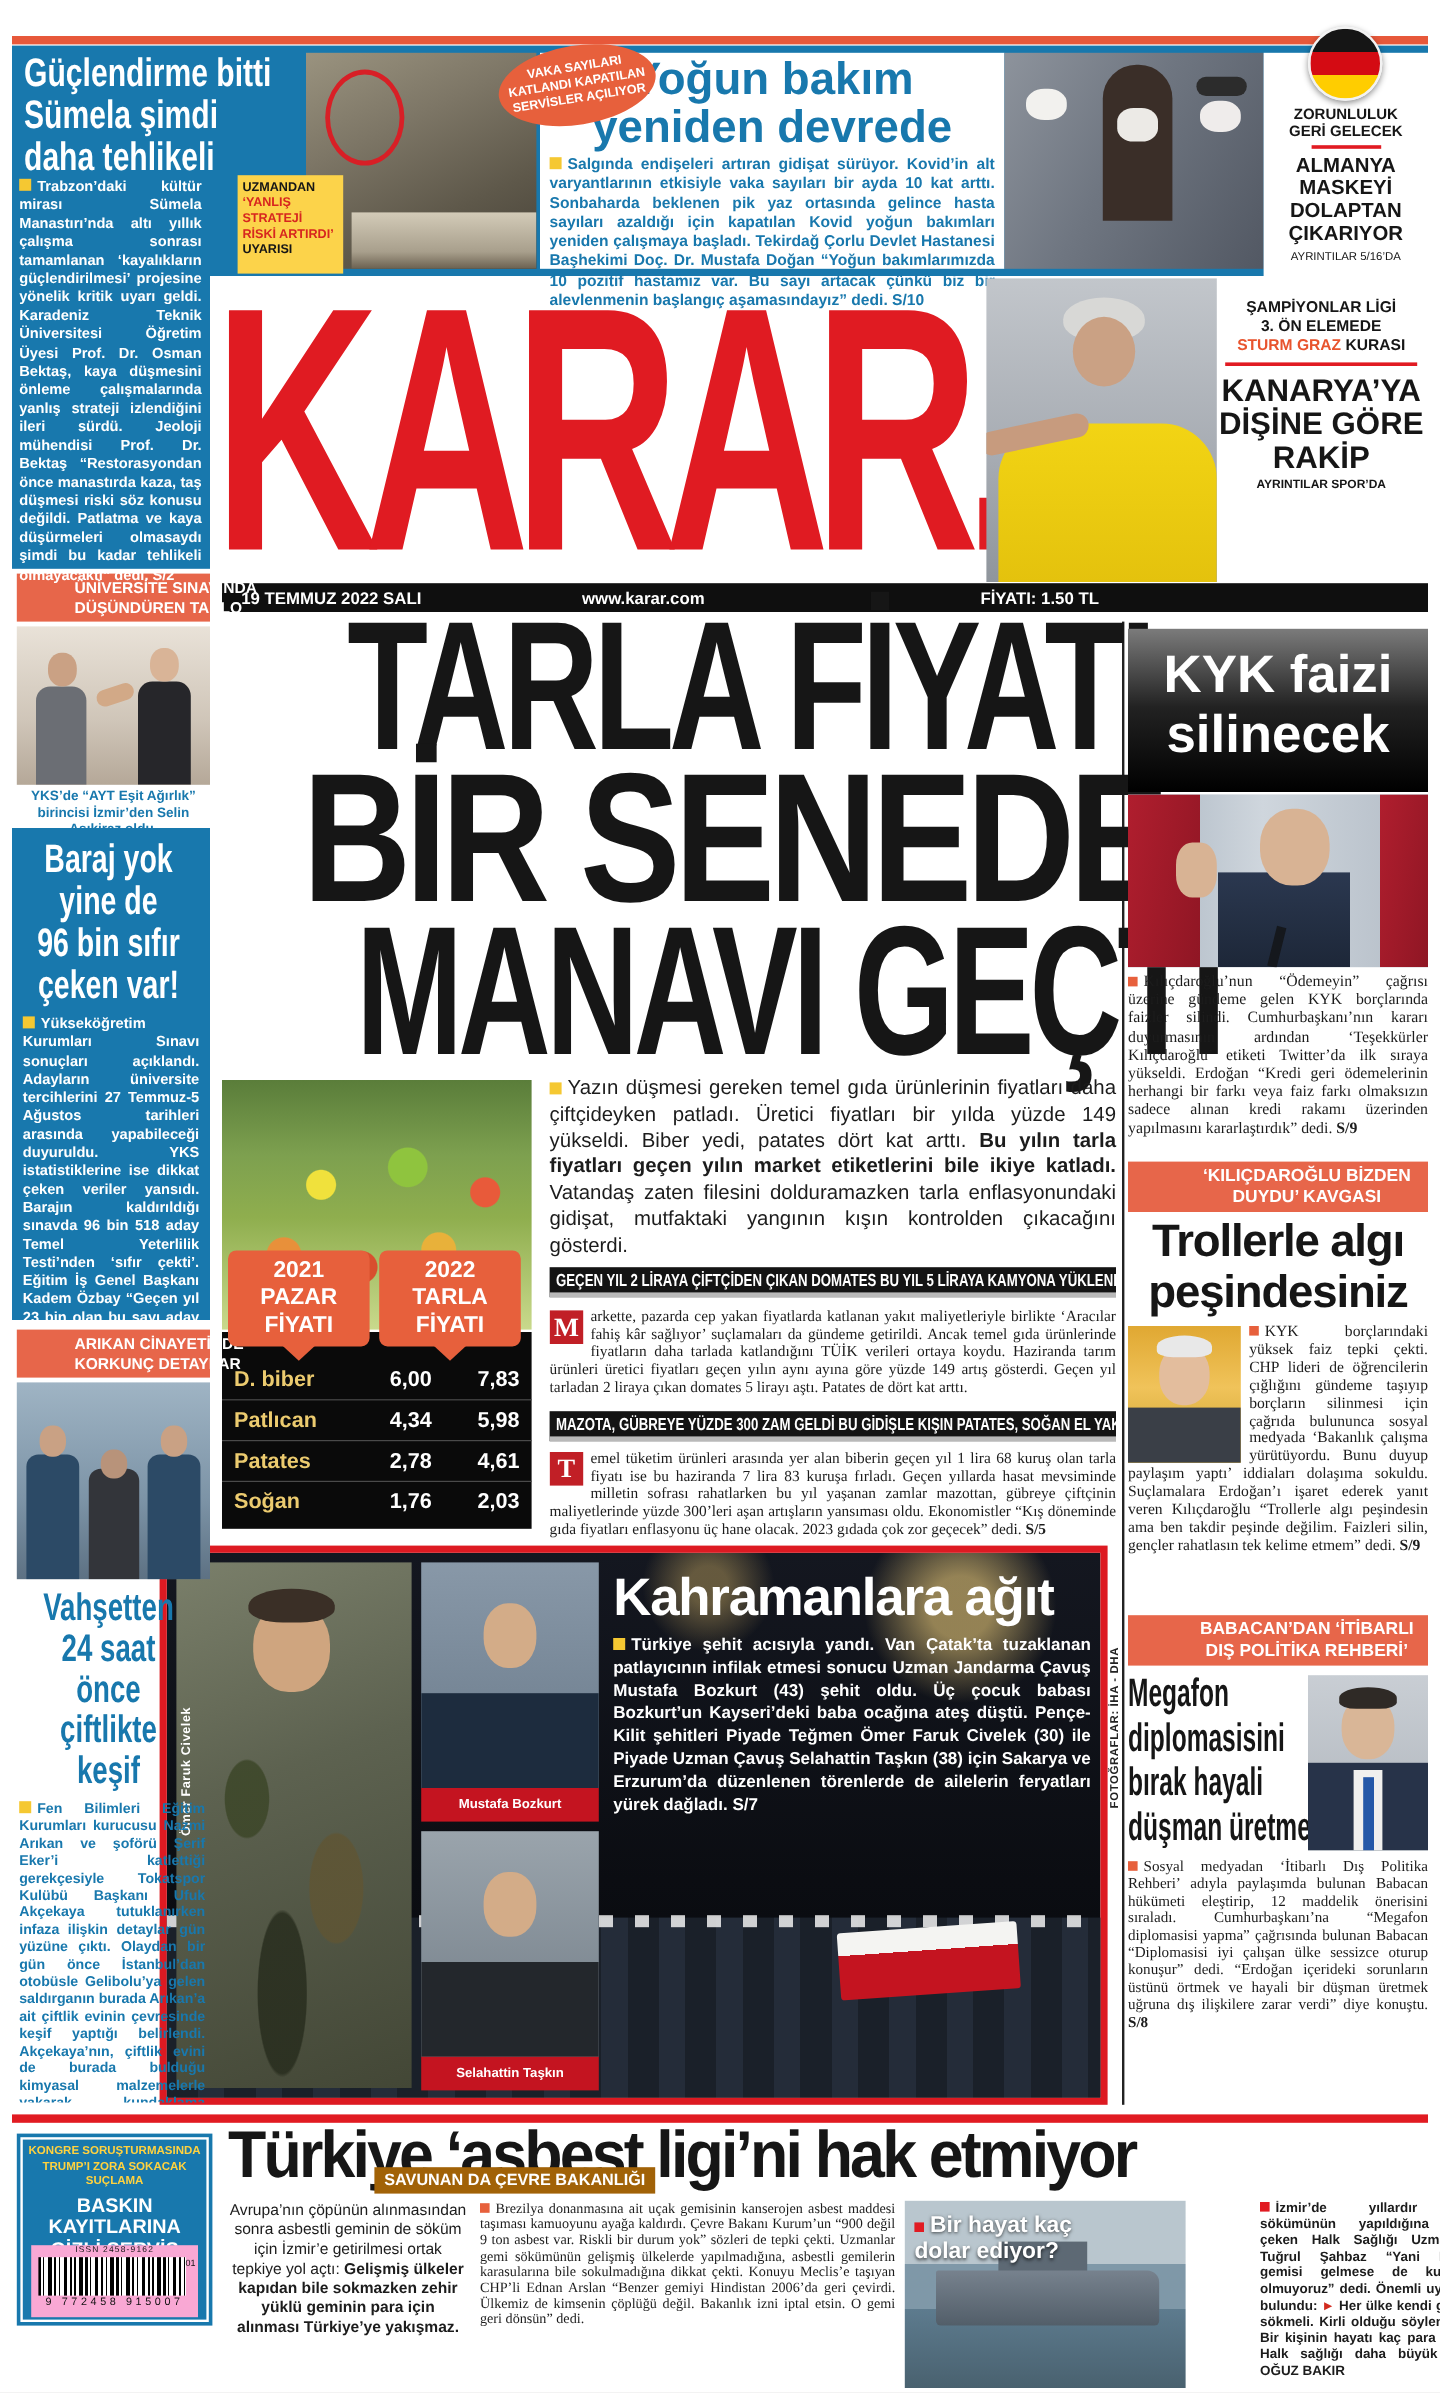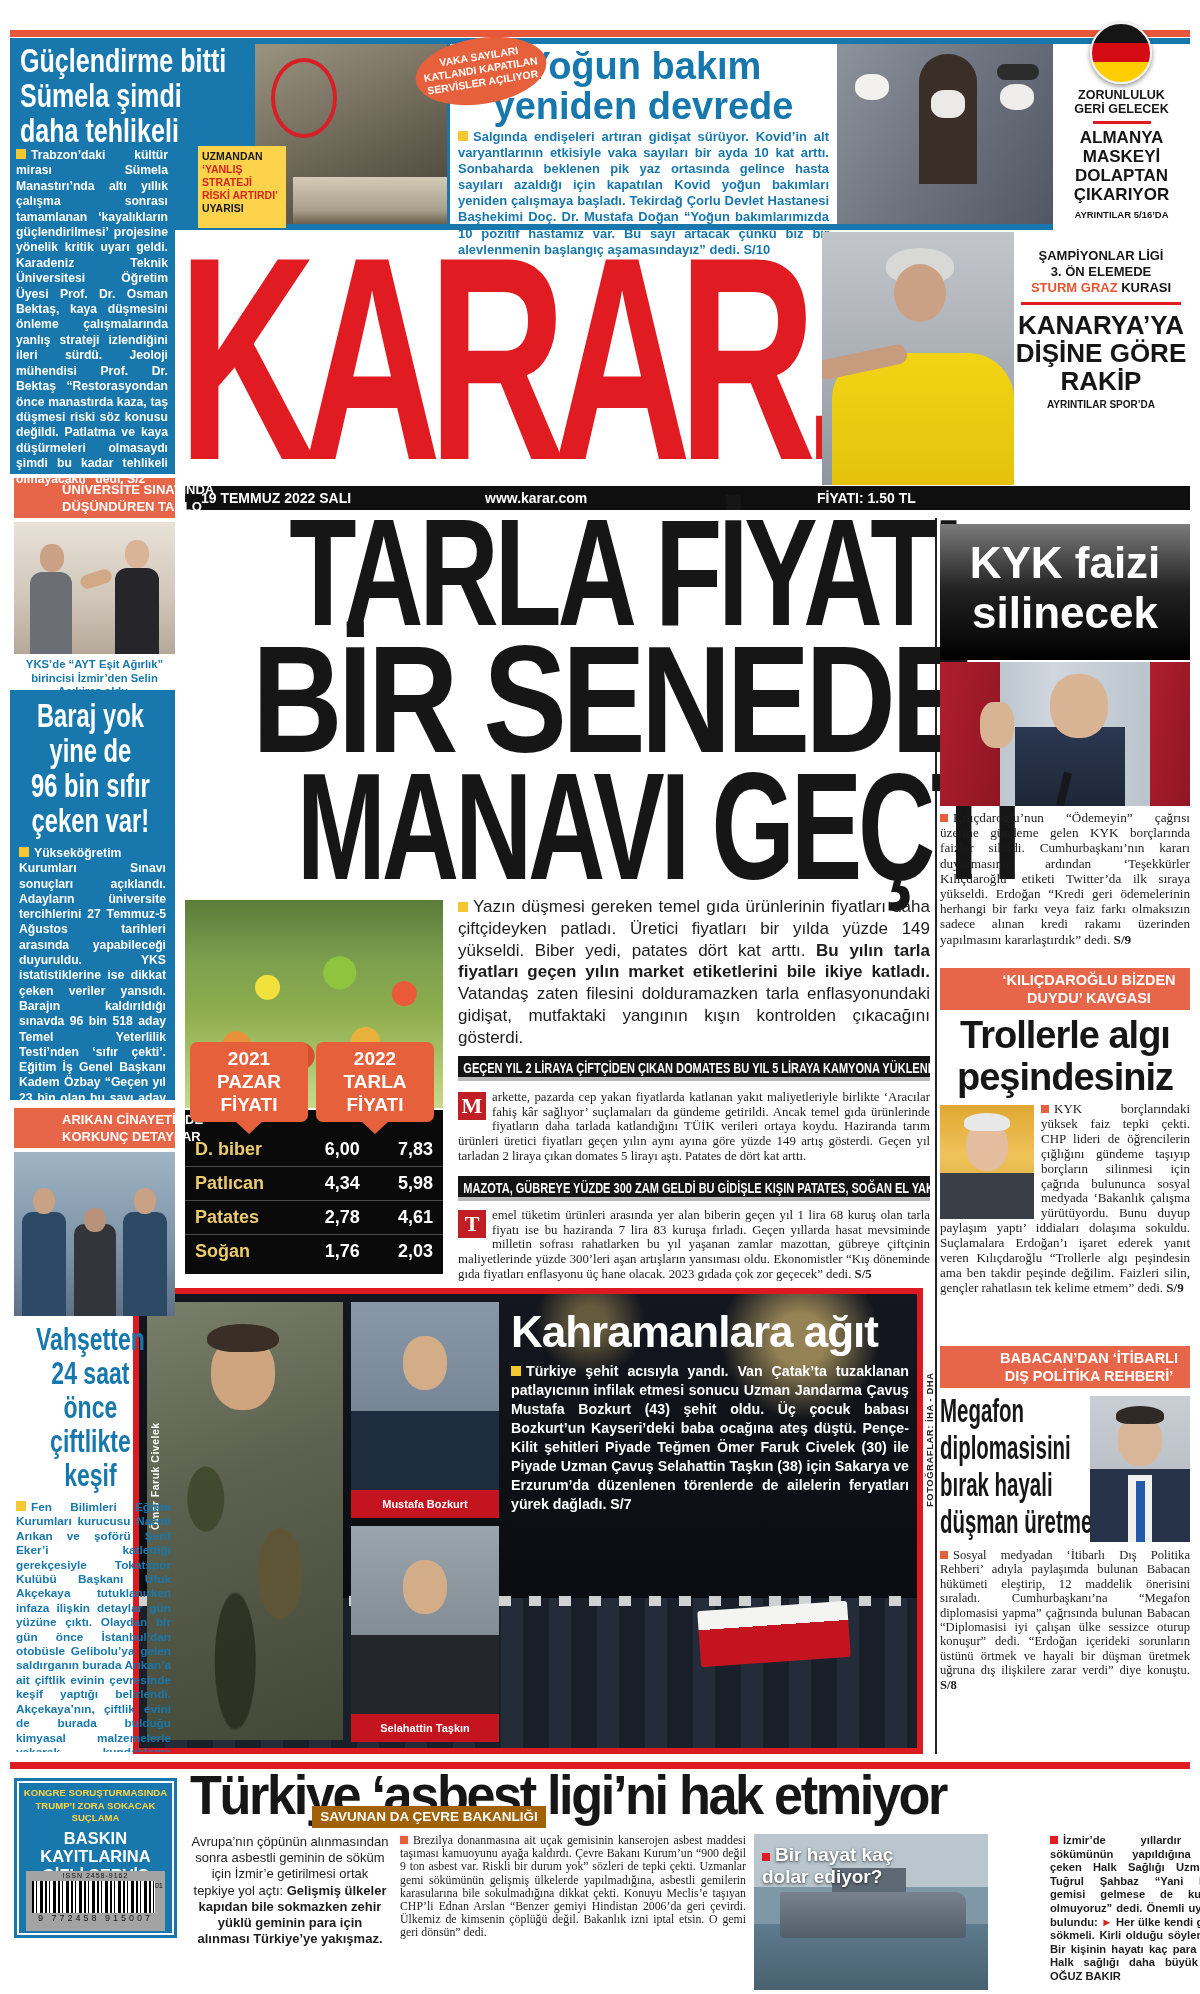--- a/index.html
+++ b/index.html
@@ -108,21 +108,21 @@
     </div>
 
     <div class="abs center" style="left:1043px;top:6px;width:137px;height:186px;background:#fff;padding-top:44px;">
       <div class="abs flag" style="left:37px;top:-22px;width:62px;height:62px;"></div>
       <div style="font-size:12.5px;line-height:14px;font-weight:700;color:#161616;">
         <span style="display:block">ZORUNLULUK</span>
         <span style="display:block">GERİ GELECEK</span>
       </div>
       <div style="width:58px;height:3px;background:#e11b22;margin:5px auto 4px;"></div>
       <div style="font-size:17px;line-height:19px;font-weight:700;color:#161616;padding:0 8px;">ALMANYA MASKEYİ DOLAPTAN ÇIKARIYOR</div>
-      <div style="font-size:9.5px;font-weight:700;margin-top:5px;color:#161616;">AYRINTILAR 5/16’DA</div>
+      <div style="font-size:9.5px;font-weight:400;margin-top:5px;color:#161616;">AYRINTILAR 5/16’DA</div>
     </div>
   </div>
 
   <div class="abs blue-bg" style="left:10px;top:230px;width:165px;height:244px;"></div>
   <p class="abs white b700 jus" style="left:16px;top:148px;width:152px;height:322px;font-size:12.2px;line-height:15.4px;z-index:2;">
     <span class="sq-y"></span><span>Trabzon’daki kültür mirası Sümela Manastırı’nda altı yıllık çalışma sonrası tamamlanan ‘kayalıkların güçlendirilmesi’ projesine yönelik kritik uyarı geldi. Karadeniz Teknik Üniversitesi Öğretim Üyesi Prof. Dr. Osman Bektaş, kaya düşmesini önleme çalışmalarında yanlış strateji izlendiğini ileri sürdü. Jeoloji mühendisi Prof. Dr. Bektaş “Restorasyondan önce manastırda kaza, taş düşmesi riski söz konusu değildi. Patlatma ve kaya düşürmeleri olmasaydı şimdi bu kadar tehlikeli olmayacaktı” dedi. S/2</span>
   </p>
 
   <div class="abs" style="left:178px;top:233px;width:960px;height:252px;color:#e01b22;font-weight:700;font-size:290px;line-height:250px;letter-spacing:-20px;transform:scaleX(.66);transform-origin:0 0;white-space:nowrap;">KARAR.</div>
 
@@ -387,21 +387,21 @@
   <div class="abs blue-bg" style="left:14px;top:1778px;width:163px;height:160px;">
     <div class="abs" style="left:3px;top:3px;right:3px;bottom:3px;border:2px solid #fff;"></div>
     <div class="abs center" style="left:8px;top:9px;right:8px;z-index:2;">
       <div style="color:#ffd23f;font-weight:700;font-size:9.6px;line-height:12.5px;">
         <span style="display:block">KONGRE SORUŞTURMASINDA</span>
         <span style="display:block">TRUMP’I ZORA SOKACAK SUÇLAMA</span>
       </div>
       <div class="white" style="font-weight:700;font-size:16.5px;line-height:18.5px;margin-top:4px;">BASKIN KAYITLARINA GİZLİ SERVİS ‘DELETE’İ</div>
       <div class="white b700" style="font-size:9px;margin-top:3px;">AYRINTILAR 5/6’DA</div>
     </div>
-    <div class="abs" style="left:12px;right:12px;bottom:7px;height:60px;background:#a3a3a3;z-index:3;">
+    <div class="abs" style="left:12px;right:12px;bottom:7px;height:60px;background:#f9a8d4;z-index:3;">
       <div class="center" style="font-size:7px;line-height:9px;letter-spacing:1px;color:#111;">ISSN 2458-9162</div>
       <span class="abs" style="right:2px;top:10px;font-size:7.5px;color:#111;">01</span>
       <div style="margin:1px 10px 0 6px;height:32px;background:repeating-linear-gradient(90deg,#000 0 2px,#fff 2px 4px,#000 4px 5px,#fff 5px 8px,#000 8px 11px,#fff 11px 13px);"></div>
       <div class="center" style="font-size:9px;line-height:11px;letter-spacing:3px;color:#111;">9 772458 915007</div>
     </div>
   </div>
 
   <div class="abs b700 nowrap" style="left:190px;top:1769px;width:1000px;font-size:55px;line-height:52px;letter-spacing:-2.5px;color:#161616;transform:scaleX(.95);transform-origin:0 0;">Türkiye ‘asbest ligi’ni hak etmiyor</div>
 
   <div class="abs center white b700" style="left:312px;top:1806px;width:234px;height:22px;background:#a16207;font-size:13.5px;line-height:22px;z-index:3;">SAVUNAN DA ÇEVRE BAKANLIĞI</div>

